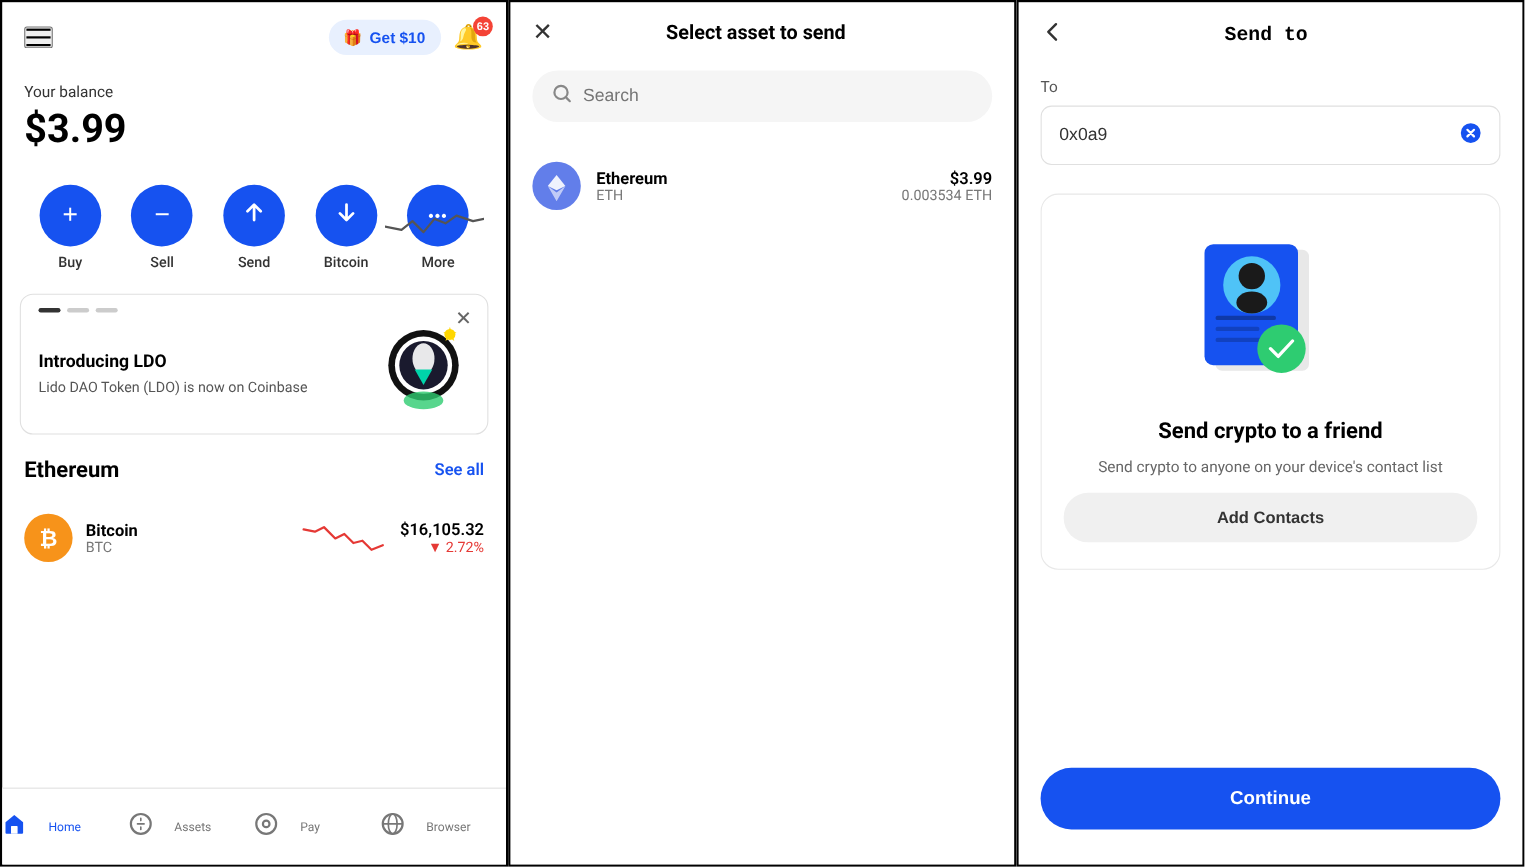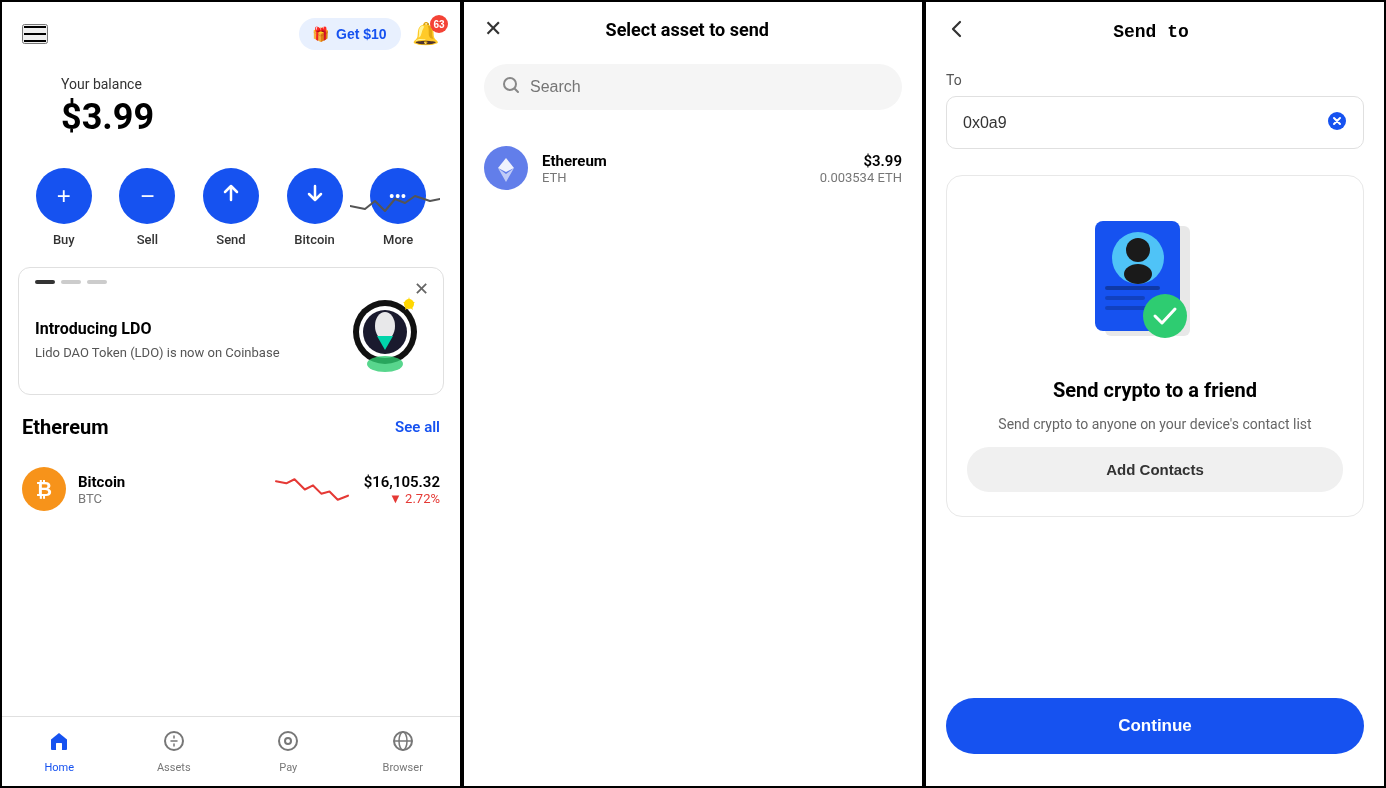--- a/index.html
+++ b/index.html
@@ -287,23 +287,23 @@
       height: 70px;
       border-top: 1px solid #e0e0e0;
       display: flex;
       align-items: center;
       background: #fff;
     }
 
     .nav-item {
       flex: 1;
       display: flex;
-      flex-direction: column;
-      align-items: center;
-      gap: 4px;
+      flex-direction: row;
+      align-items: center;
+      gap: 20px;
       padding: 8px 0;
       cursor: pointer;
       font-size: 11px;
       color: #777;
     }
 
     .nav-item.active {
       color: #1652f0;
     }
 
@@ -544,21 +544,21 @@
         <span>🎁</span>
         <span>Get $10</span>
       </button>
       <button class="notification-btn">
         🔔
         <span class="notification-badge">63</span>
       </button>
     </div>
   </div>
 
-  <div class="balance-section" style="position:relative;margin-left:39px;">
+  <div class="balance-section" style="position:relative;">
     <div class="balance-label">Your balance</div>
     <div class="balance-amount">$3.99</div>
 
     <div class="balance-chart">
       <svg width="90" height="40" viewBox="0 0 90 40">
         <polyline points="0,25 15,28 25,20 35,30 45,18 55,22 65,15 80,20 90,18" fill="none" stroke="#555" stroke-width="2" stroke-linecap="round" stroke-linejoin="round"></polyline>
       </svg>
     </div>
   </div>
 

